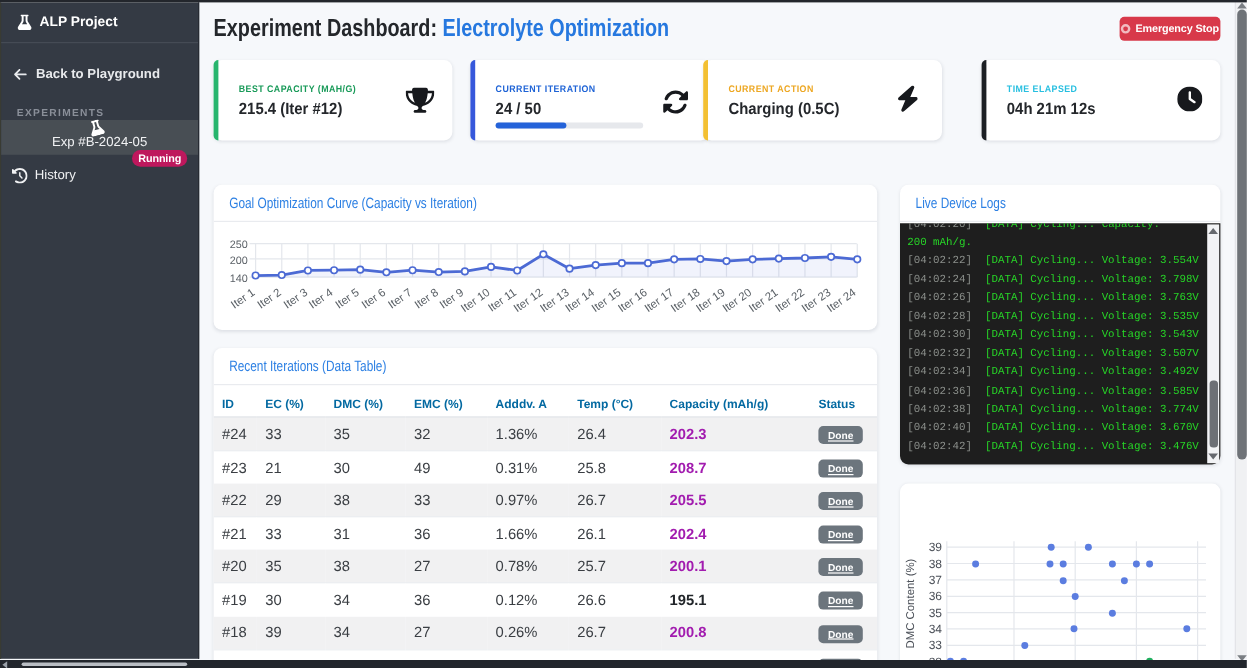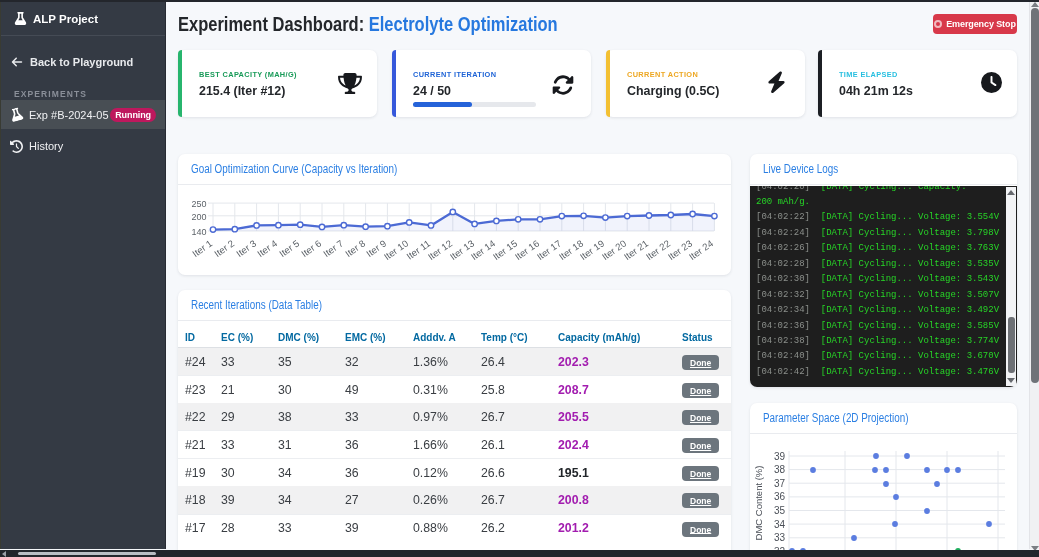--- a/index.html
+++ b/index.html
@@ -72,21 +72,21 @@
 <body>
 <div id="frame">
   <div id="sidebar">
     <div id="sb-head"><svg width="13" height="13" viewBox="0 0 448 512" fill="#fff">
           <path d="M288 0H160 128C110.3 0 96 14.3 96 32s14.3 32 32 32V196.8c0 11.8-3.3 23.5-9.5 33.5L10.3 406.2C3.6 417.2 0 429.7 0 442.6C0 480.9 31.1 512 69.4 512H378.6c38.3 0 69.4-31.1 69.4-69.4c0-12.8-3.6-25.4-10.3-36.4L329.5 230.4c-6.2-10.1-9.5-21.7-9.5-33.5V64c17.7 0 32-14.3 32-32s-14.3-32-32-32H288zM192 196.8V64h64V196.8c0 23.7 6.6 46.9 19 67.1L309.5 320h-171L173 263.9c12.4-20.2 19-43.4 19-67.1z"></path>
         </svg>ALP Project</div>
     <div class="sb-back"><svg width="14" height="12" viewBox="0 0 448 512" fill="#e8eaed">
           <path d="M9.4 233.4c-12.5 12.5-12.5 32.8 0 45.3l160 160c12.5 12.5 32.8 12.5 45.3 0s12.5-32.8 0-45.3L109.2 288 416 288c17.7 0 32-14.3 32-32s-14.3-32-32-32l-306.7 0L214.6 118.6c12.5-12.5 12.5-32.8 0-45.3s-32.8-12.5-45.3 0l-160 160z"></path>
         </svg>Back to Playground</div>
     <div class="sb-label">EXPERIMENTS</div>
-    <div class="sb-item active" style="margin-top:1px; height:29px;"><svg width="13" height="13" viewBox="0 0 448 512" fill="#fff" transform="rotate(-15)">
+    <div class="sb-item active" style="margin-top:1px; height:29px;flex-direction:column;"><svg width="13" height="13" viewBox="0 0 448 512" fill="#fff" transform="rotate(-15)">
           <path d="M288 0H160 128C110.3 0 96 14.3 96 32s14.3 32 32 32V196.8c0 11.8-3.3 23.5-9.5 33.5L10.3 406.2C3.6 417.2 0 429.7 0 442.6C0 480.9 31.1 512 69.4 512H378.6c38.3 0 69.4-31.1 69.4-69.4c0-12.8-3.6-25.4-10.3-36.4L329.5 230.4c-6.2-10.1-9.5-21.7-9.5-33.5V64c17.7 0 32-14.3 32-32s-14.3-32-32-32H288zM192 196.8V64h64V196.8c0 23.7 6.6 46.9 19 67.1L309.5 320h-171L173 263.9c12.4-20.2 19-43.4 19-67.1z"></path>
         </svg>Exp #B-2024-05<span class="badge-running">Running</span></div>
     <div class="sb-item" style="margin-top:2px;"><svg width="13" height="13" viewBox="0 0 512 512" fill="#f0f1f3">
           <path d="M75 75L41 41C25.9 25.9 0 36.6 0 57.9V168c0 13.3 10.7 24 24 24H134.1c21.4 0 32.1-25.9 17-41l-30.8-30.8C155 85.5 203 64 256 64c106 0 192 86 192 192s-86 192-192 192c-40.8 0-78.6-12.7-109.7-34.4c-14.5-10.1-34.4-6.6-44.6 7.9s-6.6 34.4 7.9 44.6c41.5 29 92 46 146.3 46c141.4 0 256-114.6 256-256S397.4 0 256 0C185.3 0 121.3 28.7 75 75zM256 128c-13.3 0-24 10.7-24 24V256c0 6.4 2.5 12.5 7 17l72 72c9.4 9.4 24.6 9.4 33.9 0s9.4-24.6 0-33.9l-65-65V152c0-13.3-10.7-24-24-24z"></path>
         </svg>History</div>
   </div>
   <div id="main">
     <h1 class="title">Experiment Dashboard: <span>Electrolyte Optimization</span></h1>
     <div id="estop"><span class="ring"></span>Emergency Stop</div>
 
@@ -102,21 +102,21 @@
       <div class="bar" style="background:#3658db;"></div>
       <div class="lab" style="color:#1e63d6;">CURRENT ITERATION</div>
       <div class="val">24 / 50</div>
       <div class="prog">
           <div class="fill"></div>
         </div>
       <svg class="ic" width="22" height="22" viewBox="0 0 512 512" fill="#17191d" style="right:17px; top:24px;">
           <path d="M142.9 142.9c62.2-62.2 162.7-62.5 225.3-1L327 183c-6.9 6.9-8.9 17.2-5.2 26.2s12.5 14.8 22.2 14.8H463.5c0 0 0 0 0 0H472c13.3 0 24-10.7 24-24V72c0-9.7-5.8-18.5-14.8-22.2s-19.3-1.7-26.2 5.2L413.4 96.6c-87.6-86.5-228.7-86.2-315.8 1C73.2 122 55.6 150.7 44.8 181.4c-5.9 16.7 2.9 34.9 19.5 40.8s34.9-2.9 40.8-19.5c7.7-21.8 20.2-42.3 37.8-59.8zM16 312v7.6 .7V440c0 9.7 5.8 18.5 14.8 22.2s19.3 1.7 26.2-5.2l41.6-41.6c87.6 86.5 228.7 86.2 315.8-1c24.4-24.4 42.1-53.1 52.9-83.7c5.9-16.7-2.9-34.9-19.5-40.8s-34.9 2.9-40.8 19.5c-7.7 21.8-20.2 42.3-37.8 59.8c-62.2 62.2-162.7 62.5-225.3 1L185 329c6.9-6.9 8.9-17.2 5.2-26.2s-12.5-14.8-22.2-14.8H48.4h-.7H40c-13.3 0-24 10.7-24 24z"></path>
         </svg>
     </div>
-    <div class="mcard" style="left:439px;">
+    <div class="mcard" style="left:419px;">
       <div class="bar" style="background:#f3c032;"></div>
       <div class="lab" style="color:#eda722;">CURRENT ACTION</div>
       <div class="val">Charging (0.5C)</div>
       <svg class="ic" width="19" height="22.5" viewBox="0 0 448 512" fill="#17191d" style="right:19px; top:21px;">
           <path d="M349.4 44.6c5.9-13.7 1.5-29.7-10.6-38.5s-28.6-8-39.9 1.8l-256 224c-10 8.8-13.6 22.9-8.9 35.3S50.7 288 64 288H175.5L98.6 467.4c-5.9 13.7-1.5 29.7 10.6 38.5s28.6 8 39.9-1.8l256-224c10-8.8 13.6-22.9 8.9-35.3s-16.6-20.7-29.9-20.7H272.5L349.4 44.6z"></path>
         </svg>
     </div>
     <div class="mcard" style="left:650.5px;">
       <div class="bar" style="background:#1c1f24;"></div>
       <div class="lab" style="color:#27bfe0;">TIME ELAPSED</div>
@@ -301,20 +301,30 @@
         <tr>
               <td>#21</td>
               <td>33</td>
               <td>31</td>
               <td>36</td>
               <td>1.66%</td>
               <td>26.1</td>
               <td class="cap">202.4</td>
               <td><span class="done">Done</span></td>
             </tr>
+        <tr class="odd">
+              <td>#20</td>
+              <td>35</td>
+              <td>38</td>
+              <td>27</td>
+              <td>0.78%</td>
+              <td>25.7</td>
+              <td class="cap">200.1</td>
+              <td><span class="done">Done</span></td>
+            </tr>
         <tr>
               <td>#19</td>
               <td>30</td>
               <td>34</td>
               <td>36</td>
               <td>0.12%</td>
               <td>26.6</td>
               <td class="capk">195.1</td>
               <td><span class="done">Done</span></td>
             </tr>
@@ -336,21 +346,20 @@
               <td>0.88%</td>
               <td>26.2</td>
               <td class="cap">201.2</td>
               <td><span class="done">Done</span></td>
             </tr>
       </tbody>
         </table>
     </div>
 
     <div class="card" id="scattercard">
-      <div class="chead"><span>Parameter Space (2D Projection)</span></div>
       <svg style="position:absolute; left:2px; top:38px;" width="263" height="118" viewBox="0 0 263 118">
         <g stroke="#e4e7ec" stroke-width="1">
           <line x1="37" y1="15" x2="253" y2="15"></line>
             <line x1="37" y1="28.6" x2="253" y2="28.6"></line>
             <line x1="37" y1="42.2" x2="253" y2="42.2"></line>
             <line x1="37" y1="55.9" x2="253" y2="55.9"></line>
             <line x1="37" y1="69.5" x2="253" y2="69.5"></line>
             <line x1="37" y1="83.1" x2="253" y2="83.1"></line>
             <line x1="37" y1="96.8" x2="253" y2="96.8"></line>
             <line x1="37" y1="110.4" x2="253" y2="110.4"></line>

